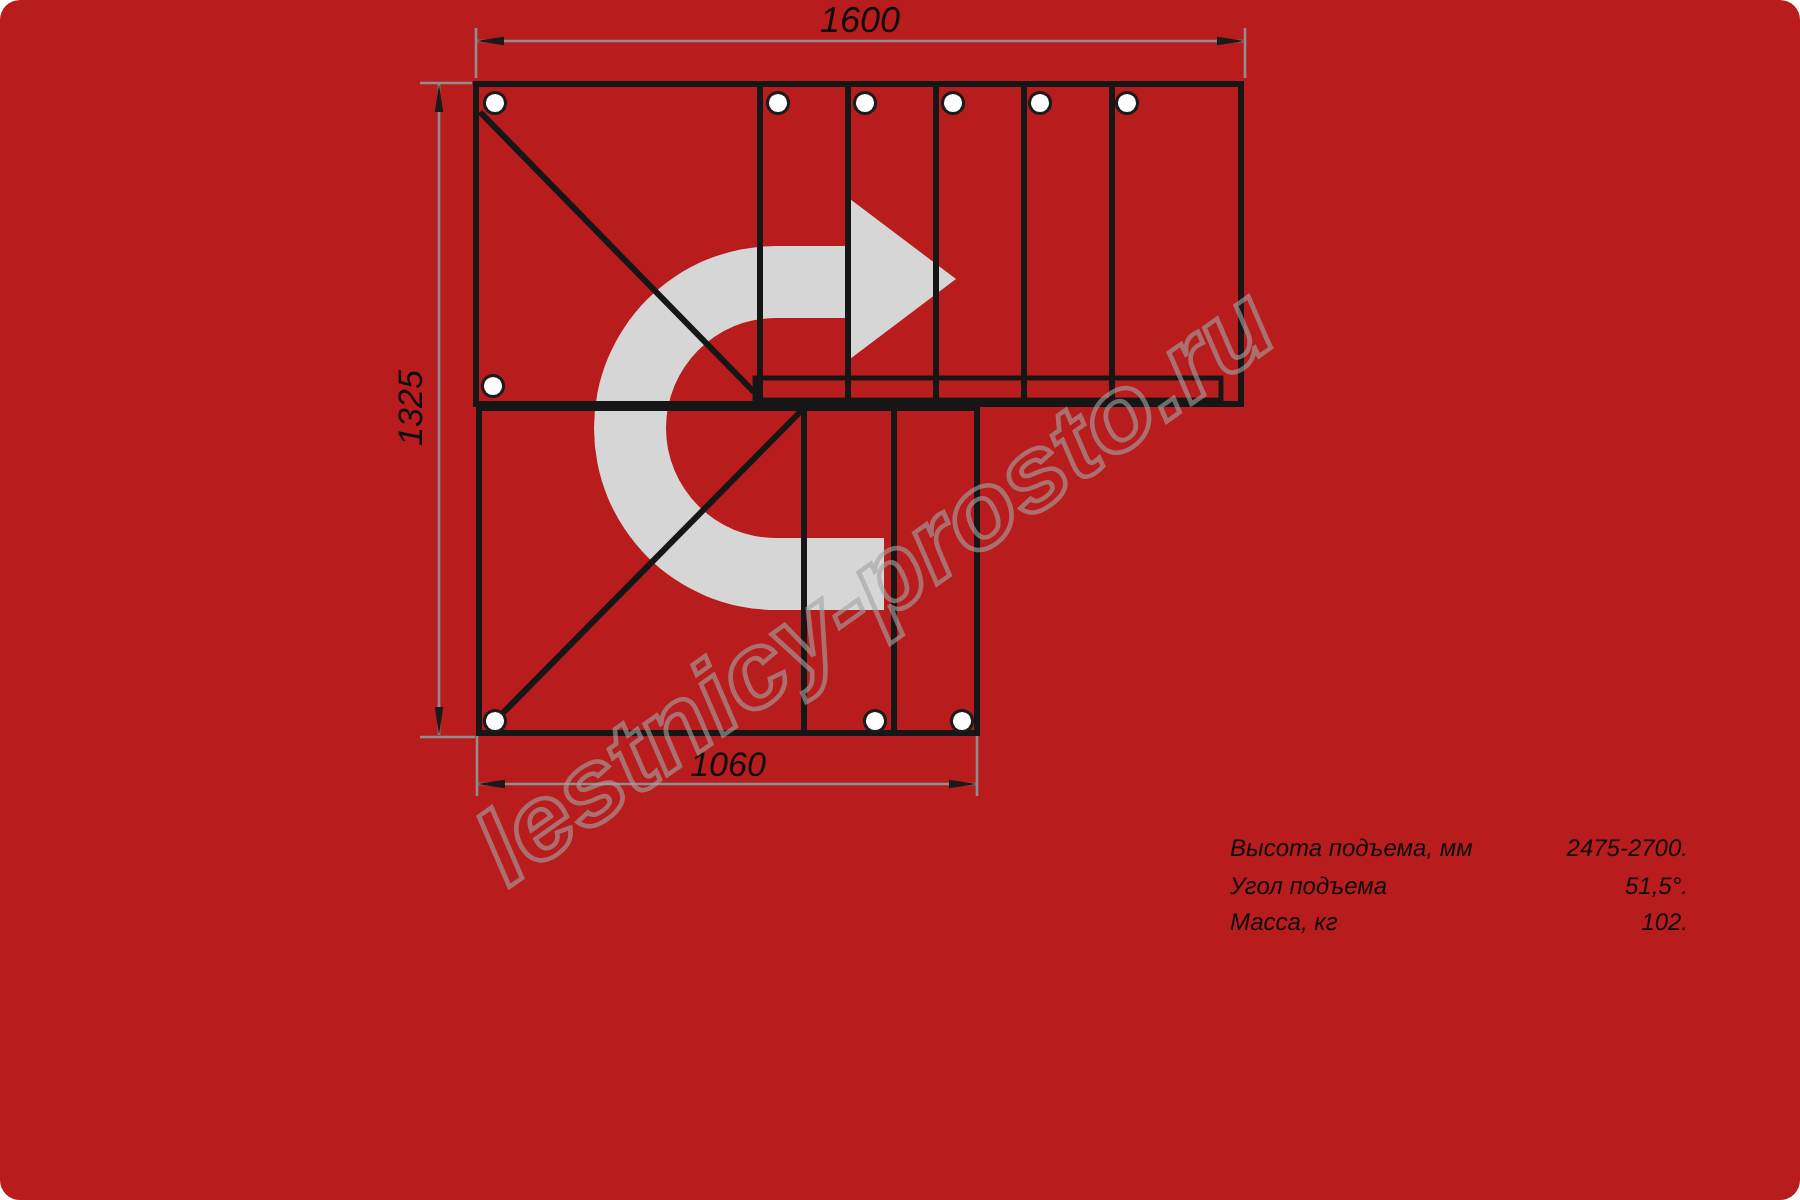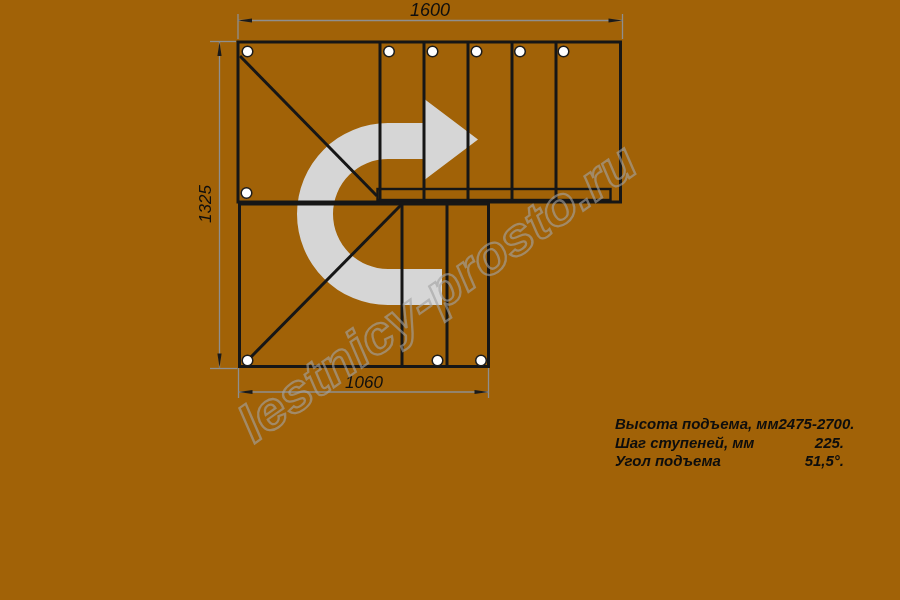--- a/index.html
+++ b/index.html
@@ -1,27 +1,27 @@
 <!DOCTYPE html>
 <html><head>
 <meta charset="utf-8">
 <style>
   html,body{margin:0;padding:0;background:#fff;}
   .canvas{
-    position:relative;width:900px;height:600px;background:#a16207;
-    font-family:"Liberation Sans",sans-serif;overflow:hidden;
+    position:relative;width:900px;height:600px;background:#b91c1c;
+    font-family:"Liberation Sans",sans-serif;overflow:hidden;border-radius:10px;
   }
   .canvas svg{position:absolute;left:0;top:0;}
   .dim-text{font-style:italic;fill:#0e0e0e;}
   .wm-text{
     font-weight:bold;font-style:italic;fill:none;
   }
   .specs{
     position:absolute;left:615px;top:415px;width:229px;
-    font-style:italic;font-size:15px;line-height:18.6px;color:#0d0d0d;font-weight:bold;
+    font-style:italic;font-size:12px;line-height:18.6px;color:#0d0d0d;
   }
   .spec-row{display:flex;justify-content:space-between;white-space:nowrap;}
   .spec-value{text-align:right;}
 </style>
 </head>
 <body>
 
 <div class="canvas">
 
   <svg width="900" height="600" viewBox="0 0 900 600">
@@ -92,22 +92,22 @@
 
     <text class="wm-text" x="254" y="444" font-size="52" stroke="#a3a3a3" stroke-width="2.2" opacity="0.62" textLength="474" lengthAdjust="spacingAndGlyphs" transform="rotate(-35.3 254 444)">lestnicy-prosto.ru</text>
   </svg>
 
   <div class="specs">
     <div class="spec-row">
       <span class="spec-label">Высота подъема, мм</span>
       <span class="spec-value">2475-2700.</span>
     </div>
     <div class="spec-row">
-      <span class="spec-label">Шаг ступеней, мм</span>
-      <span class="spec-value">225.</span>
+      <span class="spec-label">Угол подъема</span>
+      <span class="spec-value">51,5°.</span>
     </div>
     <div class="spec-row">
-      <span class="spec-label">Угол подъема</span>
-      <span class="spec-value">51,5°.</span>
+      <span class="spec-label">Масса, кг</span>
+      <span class="spec-value">102.</span>
     </div>
   </div>
 
 </div>
 
 </body></html>

